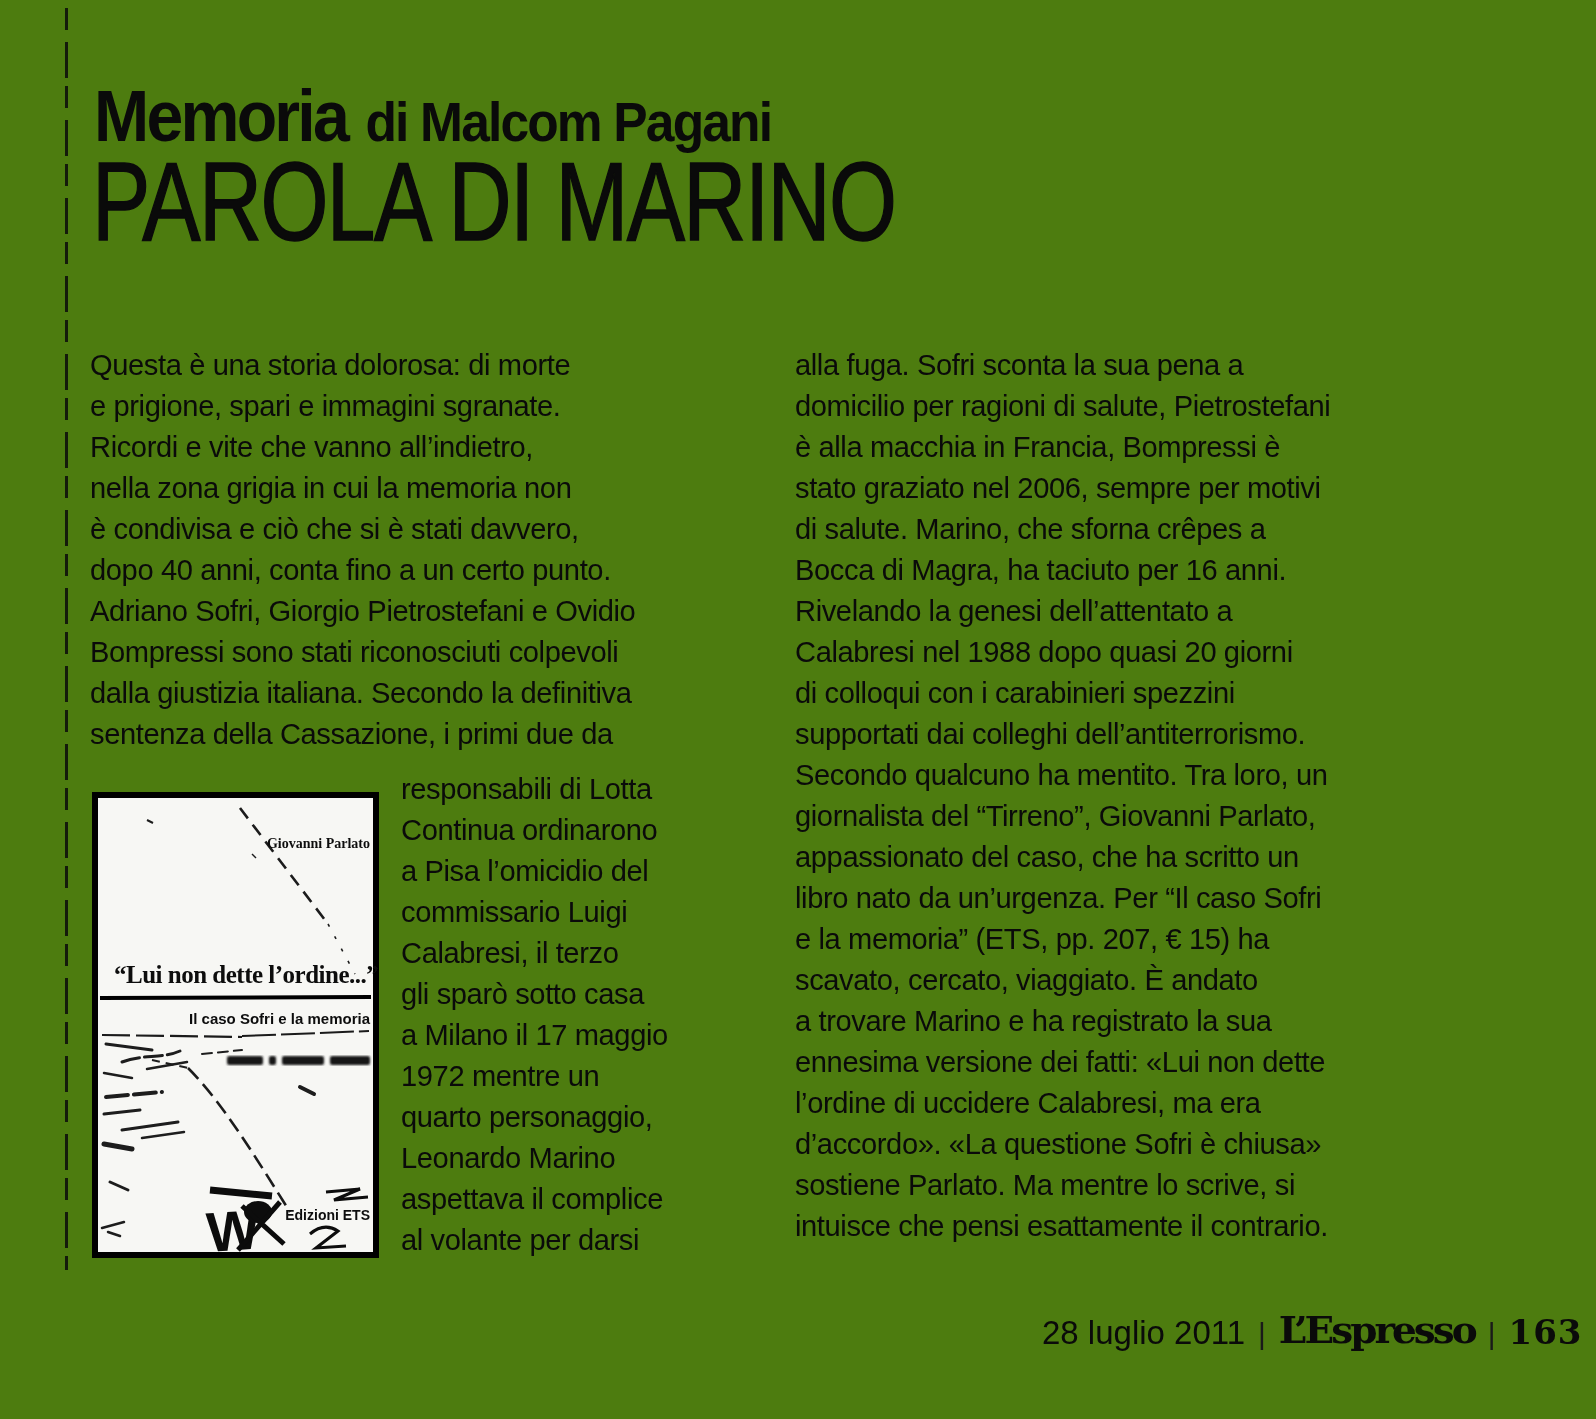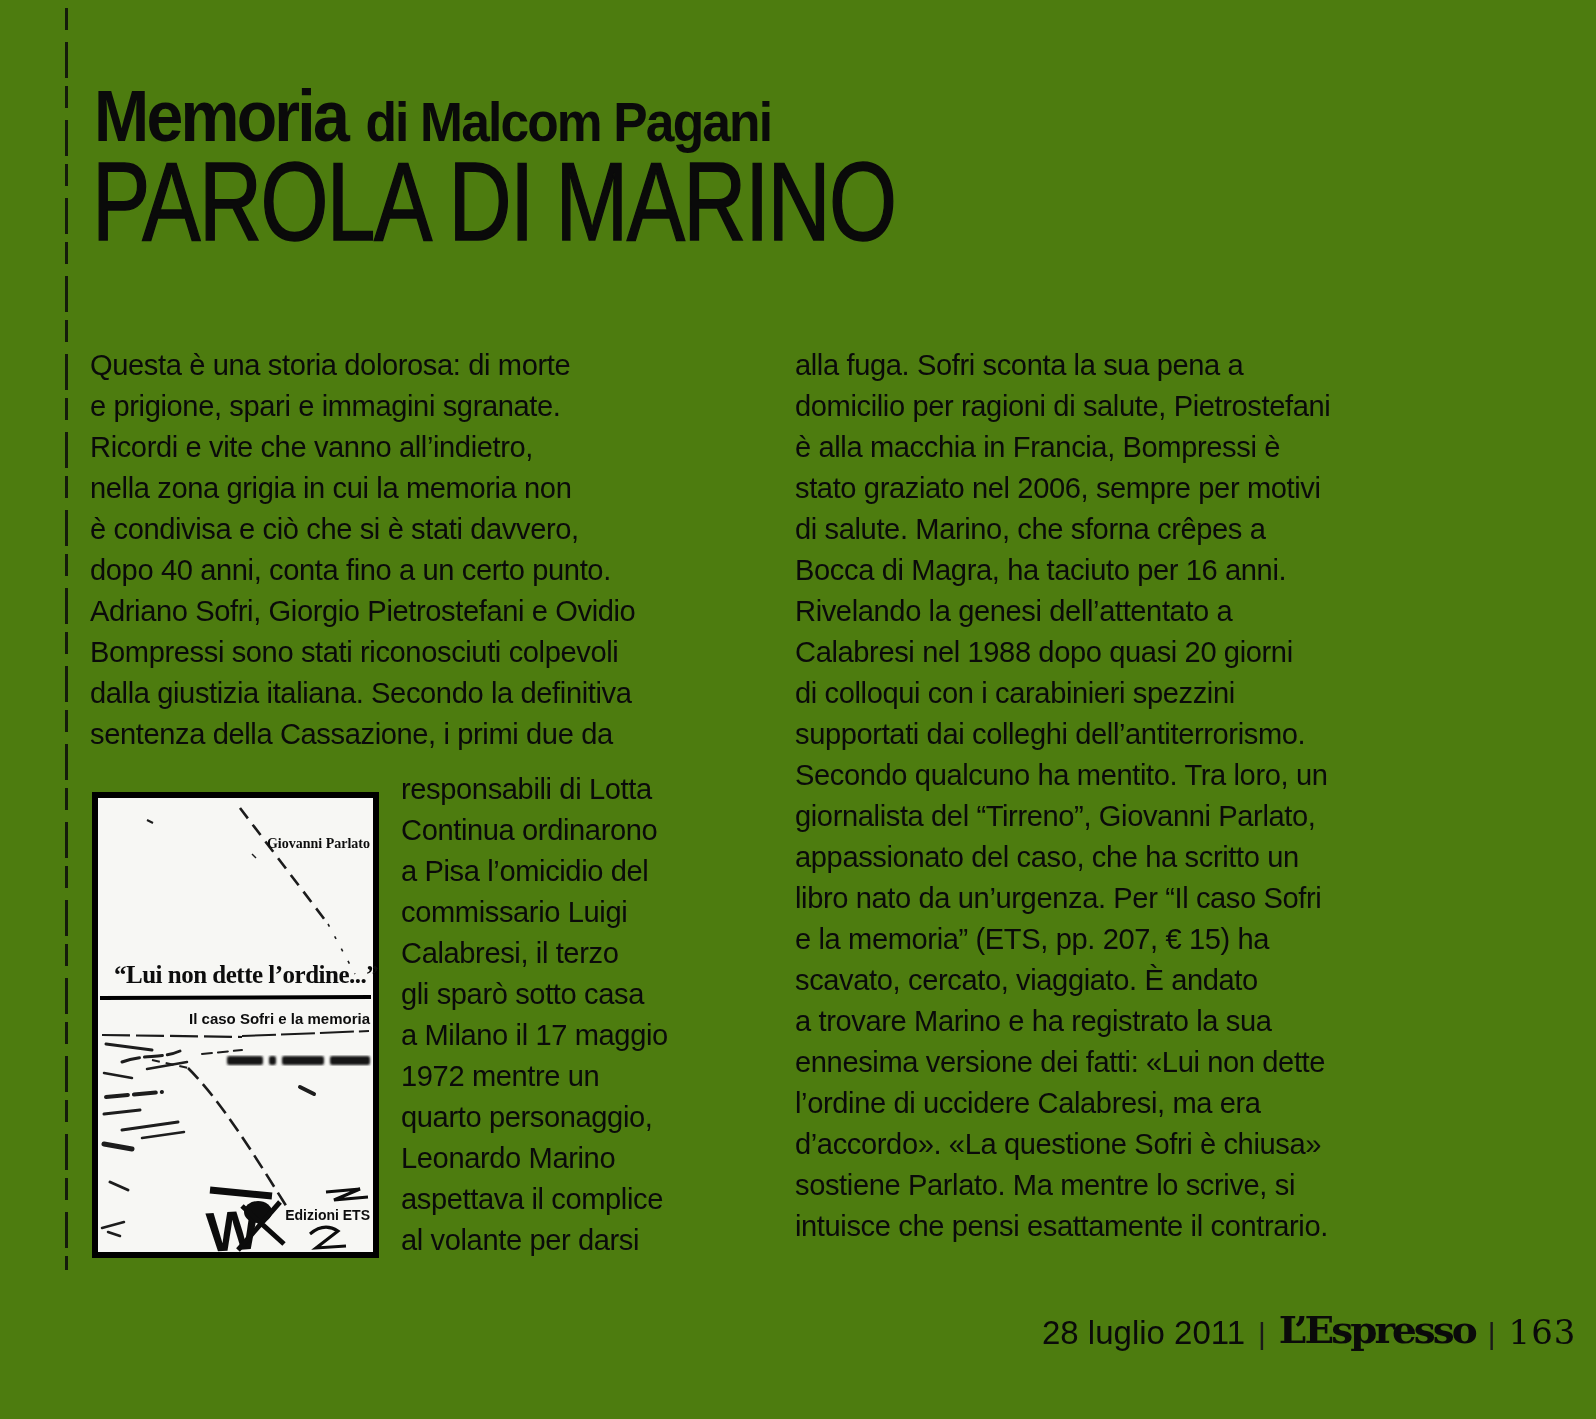--- a/index.html
+++ b/index.html
@@ -54,21 +54,21 @@
     position:absolute;left:1042px;top:1306px;width:420px;
     display:flex;align-items:baseline;gap:13px;white-space:nowrap;
   }
   .footer-date{font-size:33px;letter-spacing:0;margin-top:8px;}
   .footer-sep{font-size:30px;font-weight:400;color:#1a1a1a;}
   .footer-logo{
     font-family:"DejaVu Serif",serif;font-weight:bold;font-size:39px;
     letter-spacing:-3px;filter:blur(.4px);transform:scaleY(.96);
   }
   .footer-page{
-    font-family:"DejaVu Serif",serif;font-weight:normal;font-size:34px;letter-spacing:1px;
+    font-family:"DejaVu Serif",serif;font-weight:bold;font-size:34px;letter-spacing:1px;
   }
 </style>
 </head>
 <body>
 
 <div class="page">
 
   <div class="fold-line"></div>
 
   <header>

